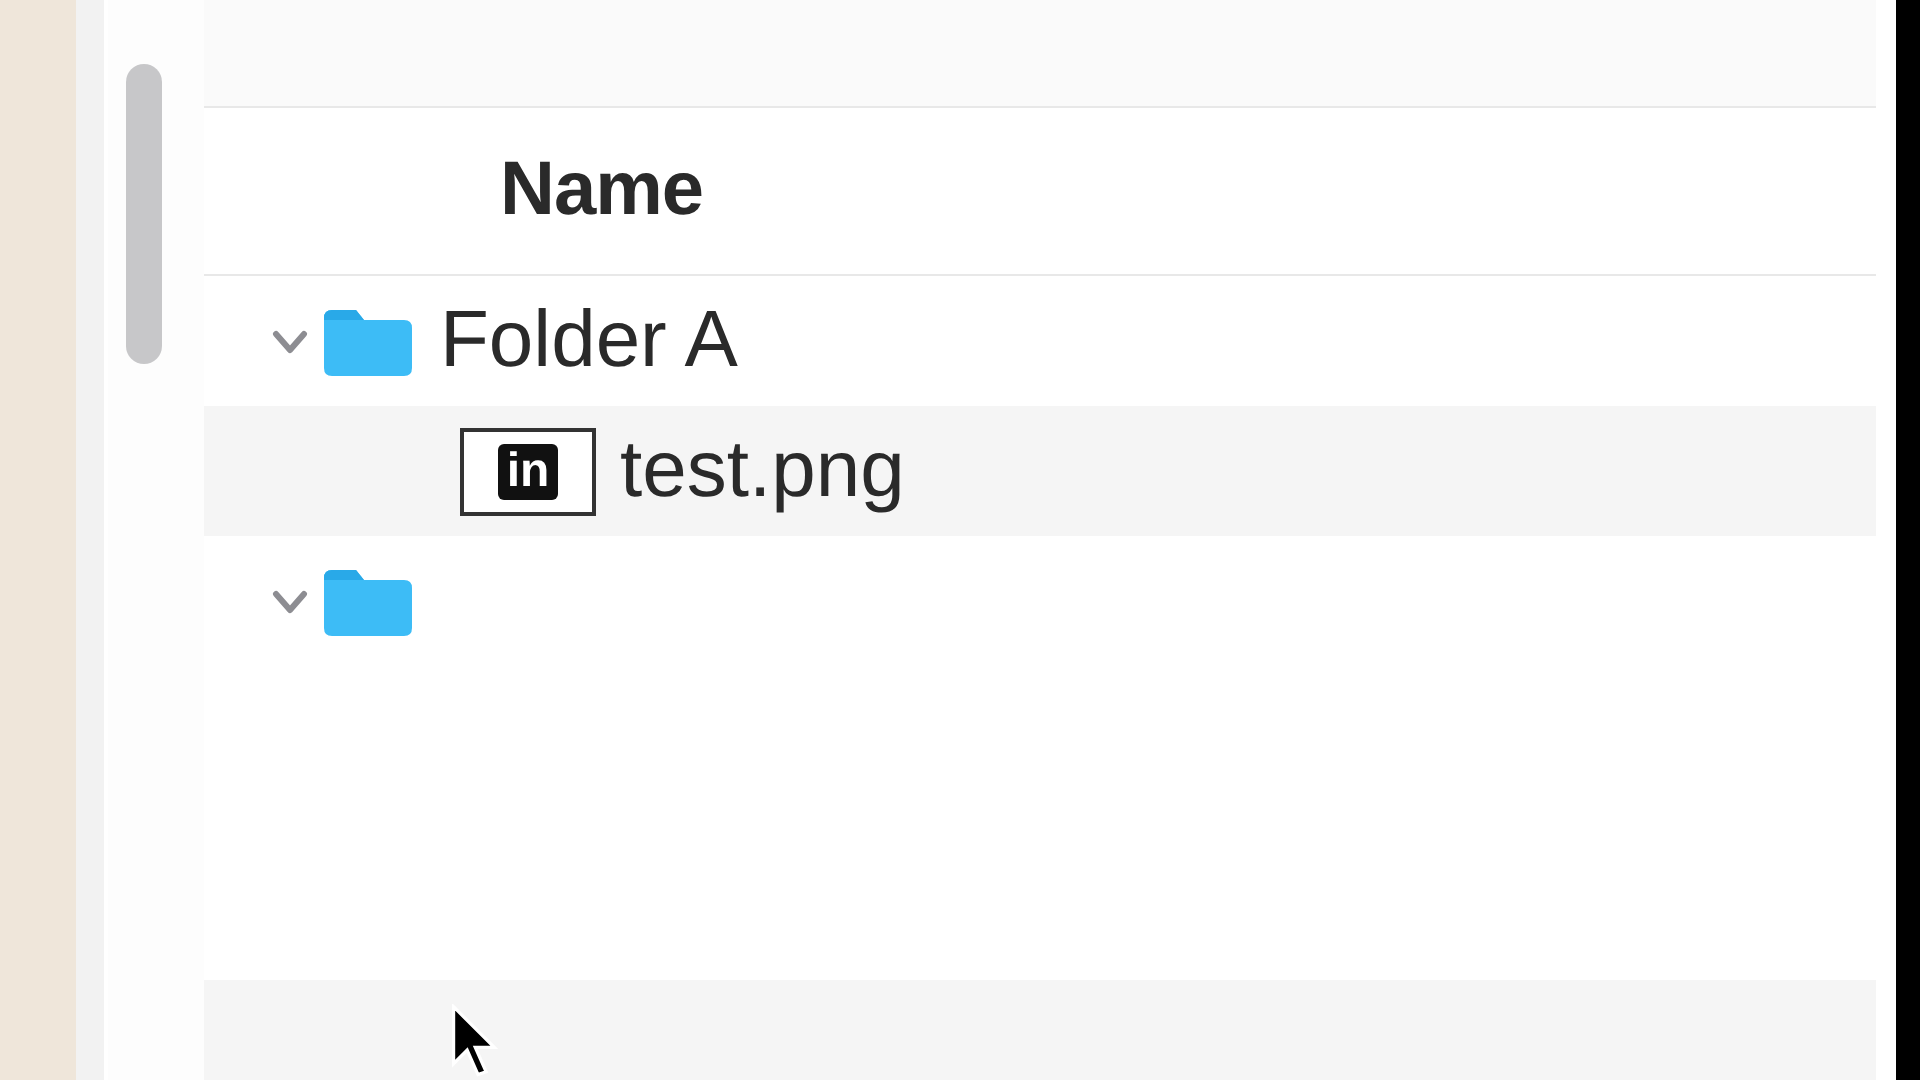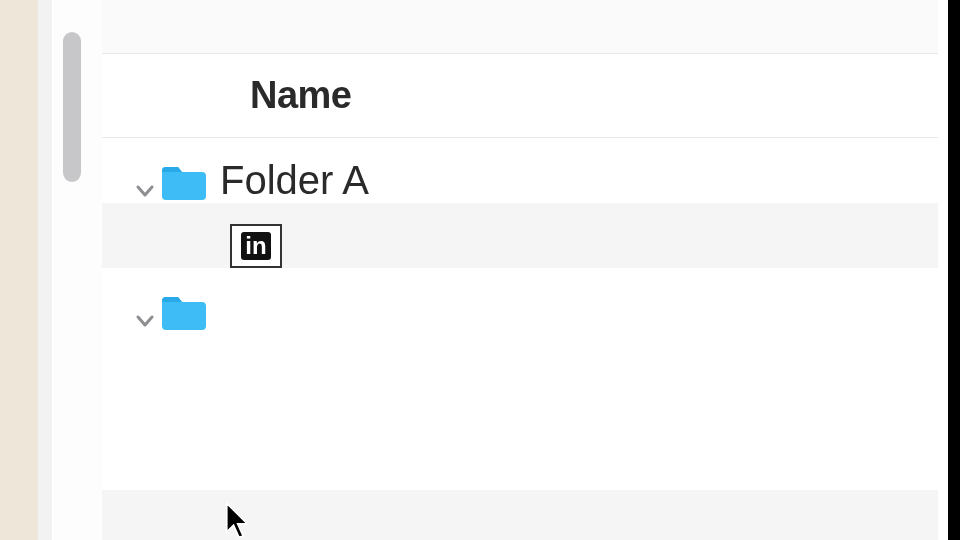--- a/index.html
+++ b/index.html
@@ -16,31 +16,31 @@
 
     
     .main { position: absolute; left: 102px; top: 0; right: 22px; height: 540px; background: #ffffff; }
 
     .toolbar { height: 54px; background: #fafafa; border-bottom: 1px solid #e8e8e8; }
 
     .header-row { height: 84px; border-bottom: 1px solid #e8e8e8; display: flex; align-items: center; padding-left: 148px; }
     .header-label { font-size: 38px; font-weight: 700; color: #2a2a2a; letter-spacing: -0.5px; }
 
     .rows { }
-    .row { height: 65px; display: flex; align-items: flex-end; font-size: 40px; color: #2a2a2a; position: relative; }
+    .row { height: 65px; display: flex; align-items: center; font-size: 40px; color: #2a2a2a; position: relative; }
     .row.alt { background: #f5f5f5; }
 
     .disclosure { width: 30px; display:flex; justify-content:center; align-items:center; color: #8d8d92; }
     .disclosure svg { width: 24px; height: 24px; }
 
     .folder-icon { display:flex; align-items:center; justify-content:center; margin-right: 12px; }
     .folder-icon svg { width: 48px; height: 40px; }
 
     .file-icon { display:flex; align-items:center; justify-content:center; margin-right: 12px; }
-    .file-icon .in-box { width: 52px; height: 44px; border:2px solid #333; background:#fff; display:flex; align-items:center; justify-content:center; }
+    .file-icon .in-box { width: 68px; height: 44px; border:2px solid #333; background:#fff; display:flex; align-items:center; justify-content:center; }
     .file-icon .in-box span { font-family: Arial, sans-serif; font-size: 24px; font-weight: 800; color:#111; background:#111; color:#fff; padding:2px 4px; border-radius:3px; line-height:1; }
 
     .name { }
 
     
     .indent-0 { padding-left: 28px; }
     .indent-1 { padding-left: 128px; }
     .indent-1b { padding-left: 86px; }
 
     .blank-band { position:absolute; left:0; right:0; top: 490px; height: 50px; background:#f5f5f5; }
@@ -85,20 +85,21 @@
       </span>
       <span class="name">Folder A</span>
     </div>
 
     <div class="row alt indent-1">
       <span class="file-icon">
         <span class="in-box">
             <span>in</span>
           </span>
       </span>
+      <span class="name">test.png</span>
     </div>
 
     <div class="row indent-0">
       <span class="disclosure">
         <svg viewBox="0 0 24 24">
             <path d="M5 8 L12 16 L19 8" fill="none" stroke="#8d8d92" stroke-width="3" stroke-linecap="round" stroke-linejoin="round"></path>
           </svg>
       </span>
       <span class="folder-icon">
         <svg viewBox="0 0 48 40">

